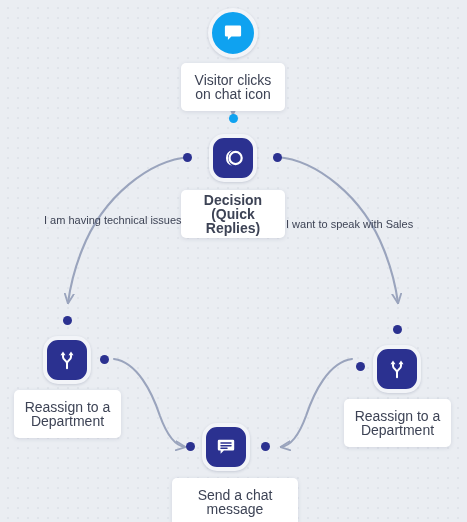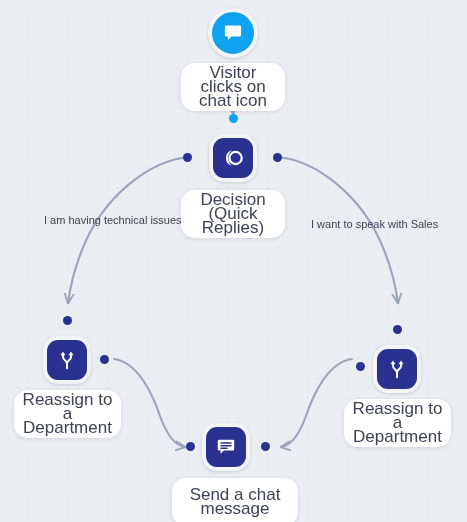--- a/index.html
+++ b/index.html
@@ -63,24 +63,24 @@
     border-radius: 50%;
     background: #0fa2f0;
   }
   .tile svg { display: block; }
 
   
   .label-card {
     position: absolute;
     box-sizing: border-box;
     background: #ffffff;
-    border-radius: 14px;
+    border-radius: 5px;
     box-shadow: 0 1px 4px rgba(55, 65, 100, 0.13);
     color: #3d4355;
-    font-size: 17px;
+    font-size: 14px;
     line-height: 14px;
     text-align: center;
     display: flex;
     align-items: center;
     justify-content: center;
     padding: 24px 6px;
     z-index: 4;
   }
 
   
@@ -165,28 +165,28 @@
   <div class="node" style="left:209px; top:134px;">
     <div class="tile squircle" style="left:0; top:0;">
       <span>
         <svg width="26" height="26" viewBox="0 0 26 26" aria-hidden="true">
           <path d="M12.2 5.2a8 8 0 0 0 0 15.6 9.4 9.4 0 0 1 0-15.6z" fill="#ffffff"></path>
           <circle cx="15.6" cy="13" r="6.1" fill="none" stroke="#ffffff" stroke-width="2.2"></circle>
         </svg>
       </span>
     </div>
   </div>
-  <div class="label-card" style="left:181px; top:190px; width:104px; height:38px;">
+  <div class="label-card" style="left:181px; top:190px; width:104px; height:38px;font-weight:bold;">
     <span>Decision (Quick Replies)</span>
   </div>
 
   <div class="edge-label" style="left:44px; top:213px;">
     <span>I am having technical issues</span>
   </div>
-  <div class="edge-label" style="left:311px; top:217px;">
+  <div class="edge-label" style="left:286px; top:217px;">
     <span>I want to speak with Sales</span>
   </div>
 
   <div class="node" style="left:43px; top:336px;">
     <div class="tile squircle" style="left:0; top:0;">
       <span>
         <svg width="26" height="26" viewBox="0 0 26 26" aria-hidden="true">
           <g fill="none" stroke="#ffffff" stroke-width="2" stroke-linecap="round" stroke-linejoin="round">
             <path d="M13 21.2v-4.6"></path>
             <path d="M13 16.6c0-3.1-4-3.4-4-6.6V8.4"></path>

